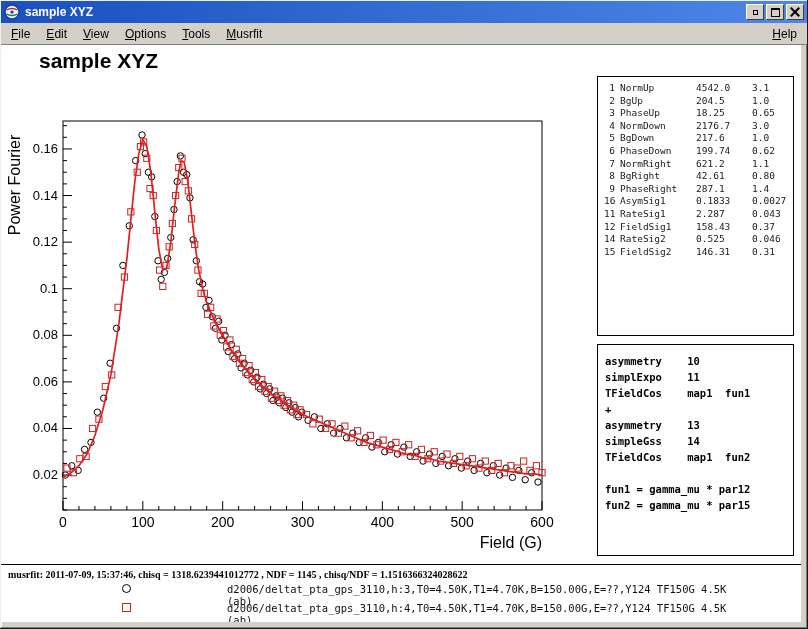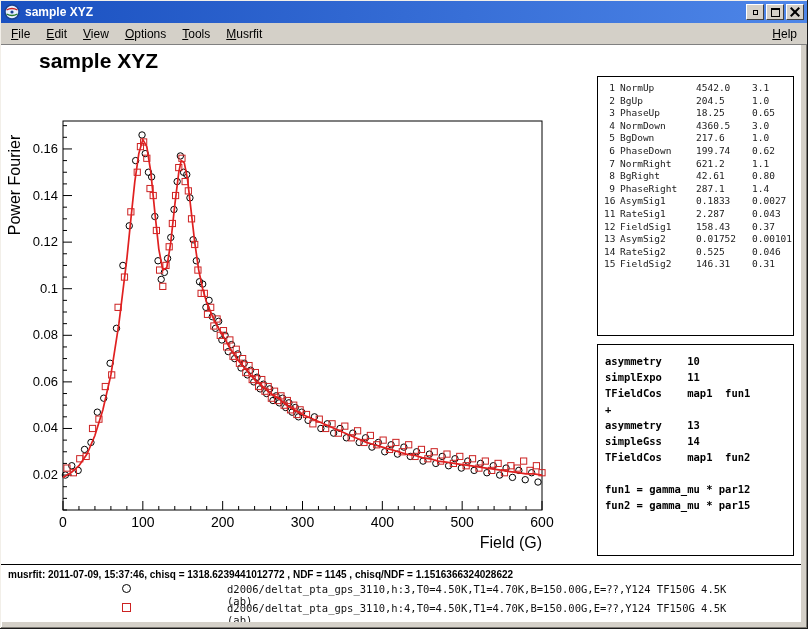--- a/index.html
+++ b/index.html
@@ -67,21 +67,21 @@
   }
   .theory-text {
     font-family: "DejaVu Sans Mono", monospace; font-size: 10.5px; font-weight: bold;
     line-height: 16px; color: #000; white-space: pre;
   }
 
   
   .sep-line { position: absolute; left: 0; top: 519px; width: 800px; border-top: 1px solid #000; }
   .stat-line {
     position: absolute; left: 7px; top: 524px; font-size: 10px; font-weight: bold; color: #000;
-    font-family: Liberation Sans, sans-serif;
+    font-family: Liberation Serif, serif;
   }
   .legend { position: absolute; left: 0; top: 534px; width: 756px; }
   .legend-row { position: relative; height: 19px; }
   .legend-marker { position: absolute; left: 121px; top: 5px; width: 9px; height: 9px; border: 1px solid #000; background: transparent; }
   .legend-marker.circle { border-radius: 50%; }
   .legend-label {
     position: absolute; left: 226px; top: 4px;
     font-family: "DejaVu Sans Mono", monospace; font-size: 10.5px; color: #111;
   }
 </style>
@@ -430,21 +430,21 @@
           </div>
           <div class="param-row">
             <span class="pc-no">3</span>
             <span class="pc-name">PhaseUp</span>
             <span class="pc-value">18.25</span>
             <span class="pc-error">0.65</span>
           </div>
           <div class="param-row">
             <span class="pc-no">4</span>
             <span class="pc-name">NormDown</span>
-            <span class="pc-value">4360.5</span>
+            <span class="pc-value">2176.7</span>
             <span class="pc-error">3.0</span>
           </div>
           <div class="param-row">
             <span class="pc-no">5</span>
             <span class="pc-name">BgDown</span>
             <span class="pc-value">217.6</span>
             <span class="pc-error">1.0</span>
           </div>
           <div class="param-row">
             <span class="pc-no">6</span>
@@ -480,26 +480,20 @@
             <span class="pc-no">11</span>
             <span class="pc-name">RateSig1</span>
             <span class="pc-value">2.287</span>
             <span class="pc-error">0.043</span>
           </div>
           <div class="param-row">
             <span class="pc-no">12</span>
             <span class="pc-name">FieldSig1</span>
             <span class="pc-value">158.43</span>
             <span class="pc-error">0.37</span>
-          </div>
-          <div class="param-row">
-            <span class="pc-no">13</span>
-            <span class="pc-name">AsymSig2</span>
-            <span class="pc-value">0.01752</span>
-            <span class="pc-error">0.00101</span>
           </div>
           <div class="param-row">
             <span class="pc-no">14</span>
             <span class="pc-name">RateSig2</span>
             <span class="pc-value">0.525</span>
             <span class="pc-error">0.046</span>
           </div>
           <div class="param-row">
             <span class="pc-no">15</span>
             <span class="pc-name">FieldSig2</span>

